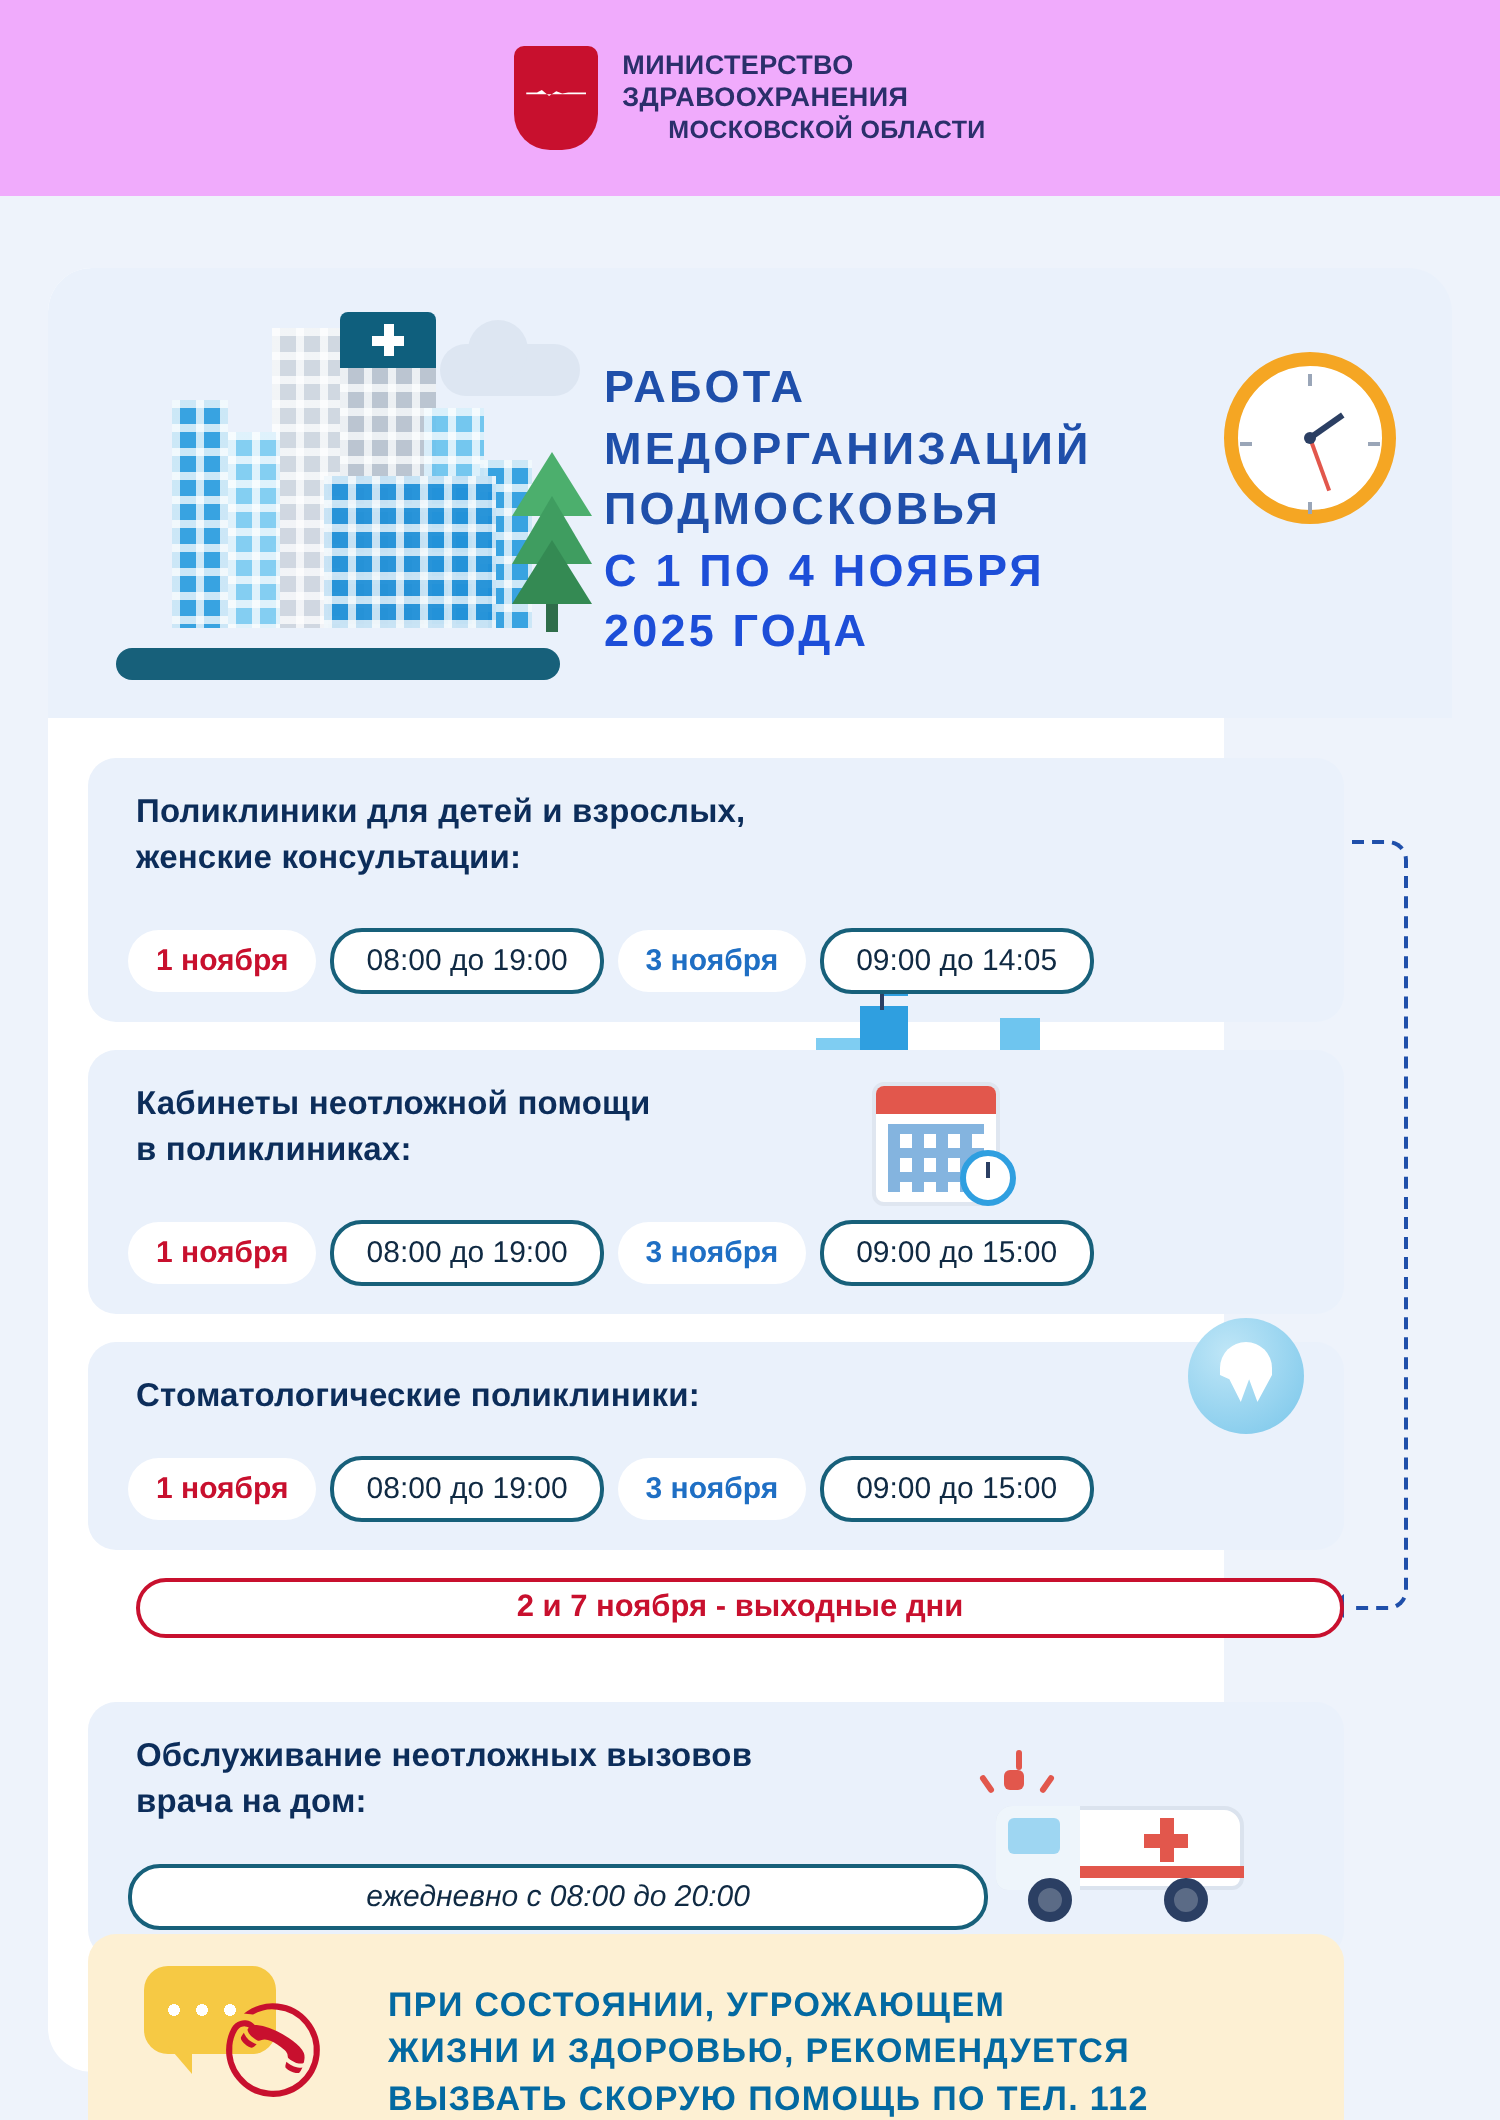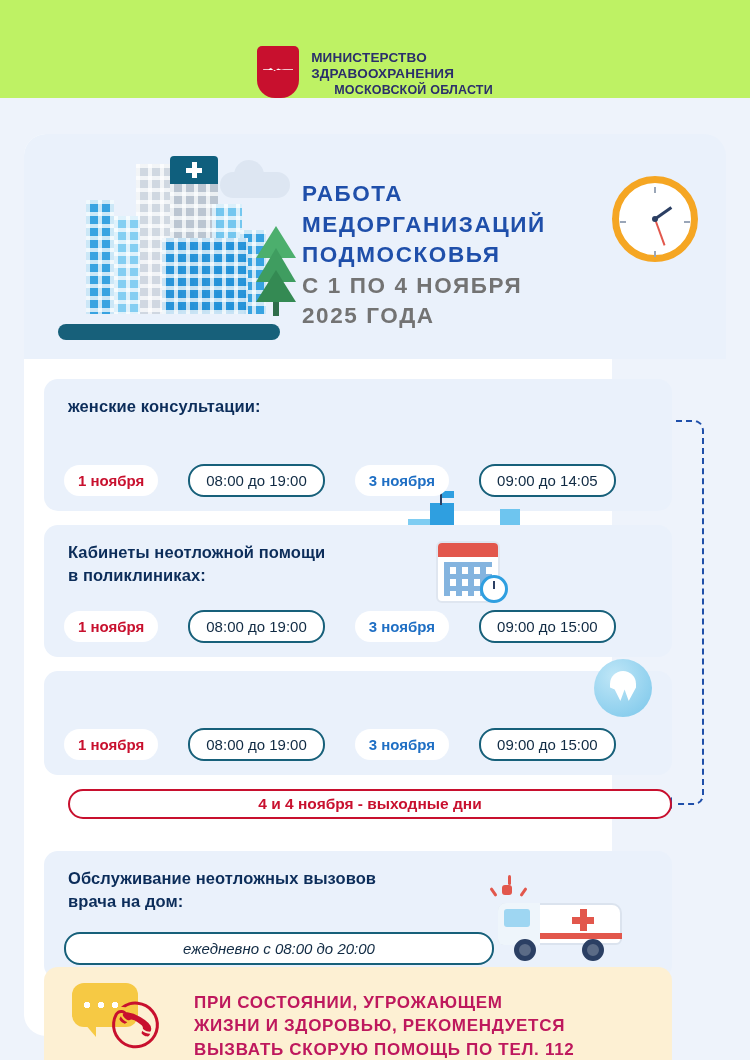--- a/index.html
+++ b/index.html
@@ -6,23 +6,23 @@
   html, body {
     width: 750px; height: 1060px;
     font-family: "Liberation Sans", sans-serif;
     background: #ffffff;
   }
   body { position: relative; overflow: hidden; }
 
   
   .header {
     height: 98px;
-    background: #bef264;
+    background: #f0abfc;
     display: flex;
-    align-items: flex-end;
+    align-items: center;
     justify-content: center;
     gap: 12px;
   }
   .logo-mark {
     width: 42px; height: 52px;
     position: relative;
   }
   .logo-shield {
     width: 42px; height: 52px;
     background: #c8102e;
@@ -73,21 +73,21 @@
   }
   .hero-title {
     position: absolute;
     left: 278px; top: 45px;
     color: #1f4faa;
     font-size: 22.5px;
     font-weight: 700;
     letter-spacing: 1.6px;
     line-height: 1.36;
   }
-  .hero-title .line4, .hero-title .line5 { color: #737373; }
+  .hero-title .line4, .hero-title .line5 { color: #1d4ed8; }
 
   
   .city { position: absolute; left: 20px; top: 8px; width: 250px; height: 210px; }
   .city .ground {
     position: absolute; left: 14px; bottom: 12px; width: 222px; height: 16px;
     background: #17607a; border-radius: 8px;
   }
   .blk { position: absolute; }
   .b-grey1 { left: 92px; top: 22px; width: 34px; height: 150px; background: #cfd6e0; }
   .b-grey2 { left: 126px; top: 38px; width: 48px; height: 134px; background: #b9c2cf; }
@@ -177,21 +177,21 @@
     font-weight: 700;
     line-height: 1.42;
     letter-spacing: .1px;
   }
 
   .row {
     position: absolute;
     left: 20px; bottom: 14px;
     display: flex;
     align-items: center;
-    gap: 30px;
+    gap: 7px;
   }
   .date-pill {
     background: #ffffff;
     color: #c8102e;
     font-weight: 700;
     font-size: 15px;
     padding: 7px 14px;
     border-radius: 16px;
     white-space: nowrap;
   }
@@ -327,21 +327,21 @@
   .alert {
     position: absolute;
     left: 20px; top: 833px;
     width: 628px; height: 110px;
     background: #fdf0d3;
     border-radius: 14px;
   }
   .alert-text {
     position: absolute;
     left: 150px; top: 24px;
-    color: #be185d;
+    color: #0369a1;
     font-size: 17px;
     font-weight: 700;
     letter-spacing: .7px;
     line-height: 1.38;
   }
   .bubble {
     position: absolute; left: 28px; top: 16px;
     width: 66px; height: 44px;
     background: #f6c944;
     border-radius: 12px;
@@ -418,20 +418,21 @@
         <div class="hand-m"></div>
         <div class="pin"></div>
       </div>
     </div>
 
     <div class="connector"></div>
     <div class="conn-arrow"></div>
 
     <div class="section sec1">
       <div class="sec-title">
+        <div>Поликлиники для детей и взрослых,</div>
         <div>женские консультации:</div>
       </div>
       <div class="mini-city">
         <div class="mc mc1"></div>
           <div class="mc mc2"></div>
           <div class="mc mc3"></div>
           <div class="mc mc4"></div>
         <div class="mc-flag"></div>
           <div class="mc-cross"></div>
           <div class="mc-tree"></div>
@@ -456,32 +457,35 @@
       <div class="calendar-clock"></div>
       <div class="row">
         <span class="date-pill">1 ноября</span>
         <span class="time-pill">08:00 до 19:00</span>
         <span class="date-pill blue">3 ноября</span>
         <span class="time-pill">09:00 до 15:00</span>
       </div>
     </div>
 
     <div class="section sec3">
+      <div class="sec-title">
+        <div>Стоматологические  поликлиники:</div>
+      </div>
       <div class="tooth-wrap">
         <div class="tooth"></div>
       </div>
       <div class="row">
         <span class="date-pill">1 ноября</span>
         <span class="time-pill">08:00 до 19:00</span>
         <span class="date-pill blue">3 ноября</span>
         <span class="time-pill">09:00 до 15:00</span>
       </div>
     </div>
 
-    <div class="weekend">4 и 4 ноября - выходные дни</div>
+    <div class="weekend">2 и 7 ноября - выходные дни</div>
 
     <div class="section sec4">
       <div class="sec-title">
         <div>Обслуживание неотложных вызовов</div>
         <div>врача на дом:</div>
       </div>
       <div class="amb">
         <div class="spark s1"></div>
           <div class="spark s2"></div>
           <div class="spark s3"></div>

